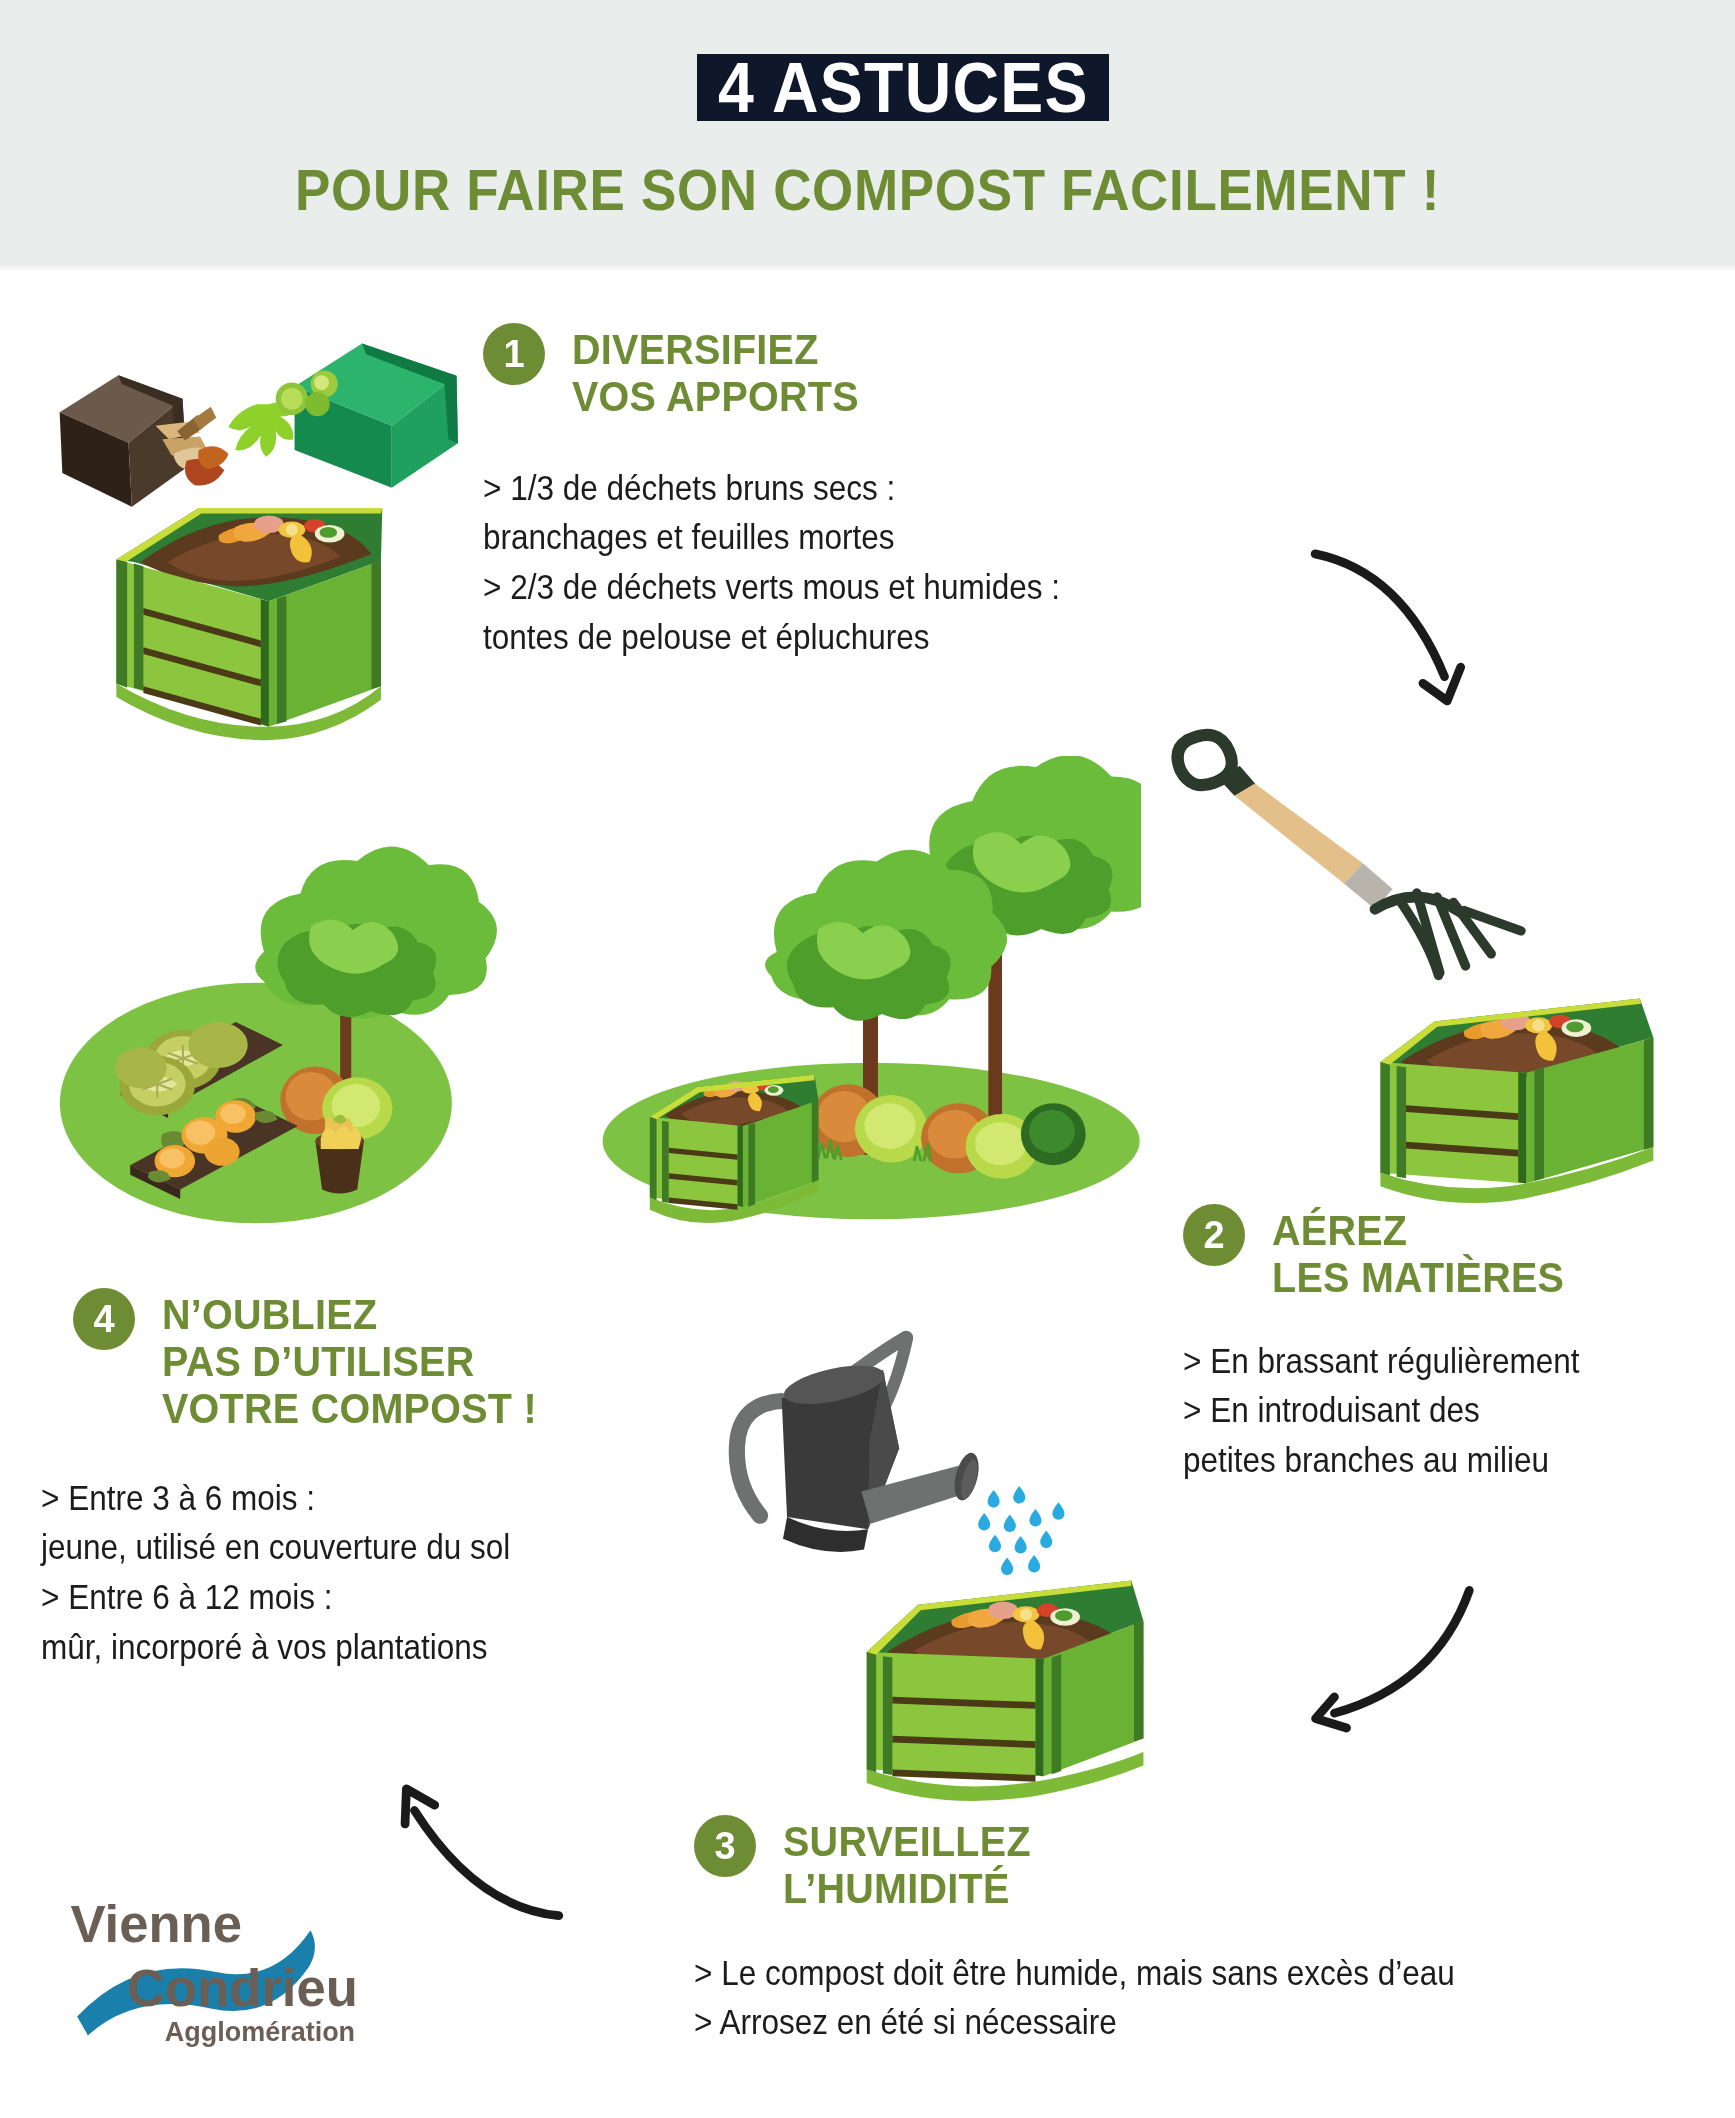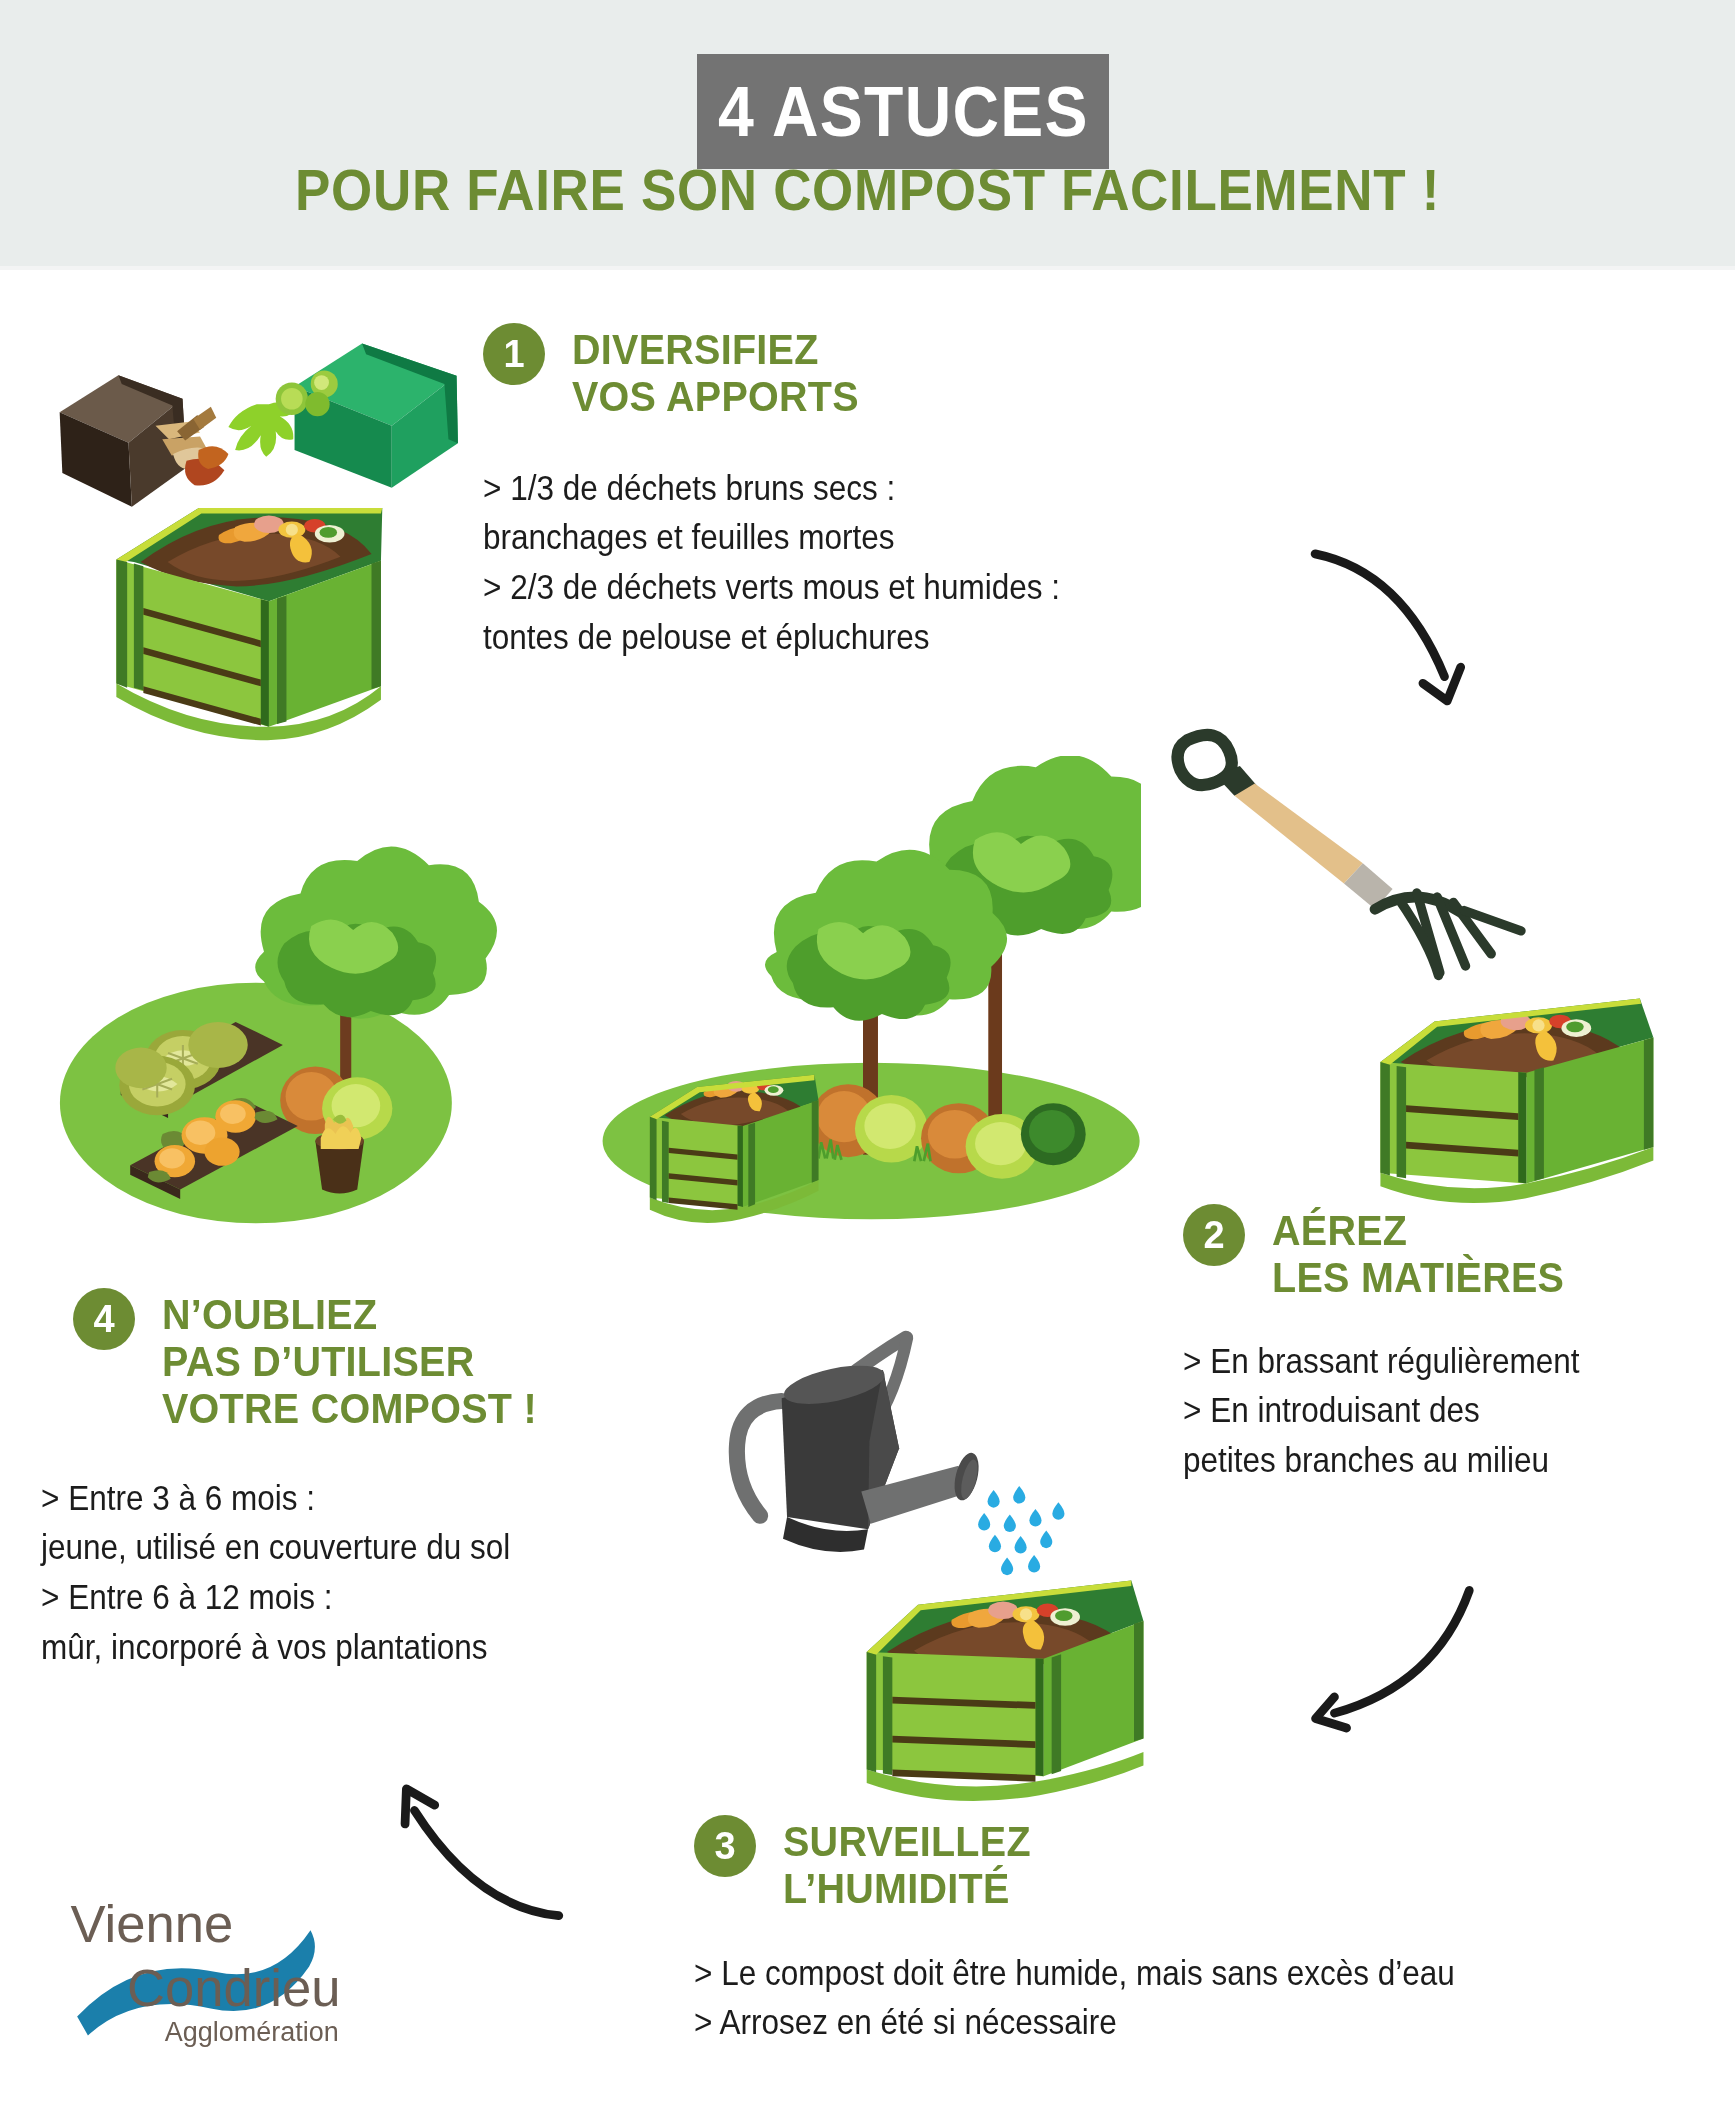--- a/index.html
+++ b/index.html
@@ -13,22 +13,22 @@
   
   .header-band{
     position:absolute;left:0;top:0;width:1735px;height:269px;
     background:#e9edec;
   }
   .header-rule{
     position:absolute;left:0;top:266px;width:1735px;height:4px;
     background:#f3f4f4;
   }
   .title-badge{
-    position:absolute;left:697px;top:54px;width:412px;height:115px;
-    background:#737373;display:flex;align-items:center;justify-content:center;
+    position:absolute;left:697px;top:54px;width:412px;height:67px;
+    background:#0f172a;display:flex;align-items:center;justify-content:center;
   }
   .title-badge span{
     color:#ffffff;font-size:70px;font-weight:bold;letter-spacing:1.4px;
     font-family:"Liberation Sans", sans-serif;
     transform:scaleX(0.92);display:inline-block;line-height:1;
   }
   .subtitle{
     position:absolute;left:0;top:162px;width:1735px;text-align:center;
     color:#6d8c33;font-size:57px;font-weight:bold;letter-spacing:0.7px;
     font-family:"Liberation Sans", sans-serif;
@@ -62,21 +62,21 @@
   #step2{left:1183px;top:1204px;width:540px;}
   #step2 .step-body{margin-top:35px;}
 
   #step3{left:694px;top:1815px;width:986px;}
   #step3 .step-body{margin-top:36px;}
 
   #step4{left:73px;top:1288px;width:675px;}
   #step4 .step-body{margin-top:41px;margin-left:-32px;}
 
   
-  .art{position:absolute;}
+  .art{position:absolute;font-weight:bold;}
   #art-bin1{left:54px;top:311px;width:419px;height:432px;}
   #art-fork{left:1148px;top:716px;width:554px;height:500px;}
   #art-can{left:702px;top:1320px;width:486px;height:486px;}
   #art-garden-left{left:41px;top:830px;width:473px;height:419px;}
   #art-garden-center{left:581px;top:756px;width:560px;height:473px;}
   #arrow1{left:1280px;top:531px;width:236px;height:182px;}
   #arrow2{left:1267px;top:1550px;width:236px;height:209px;}
   #arrow3{left:375px;top:1766px;width:230px;height:209px;}
   #logo{left:65px;top:1884px;width:317px;height:203px;}
 </style>

